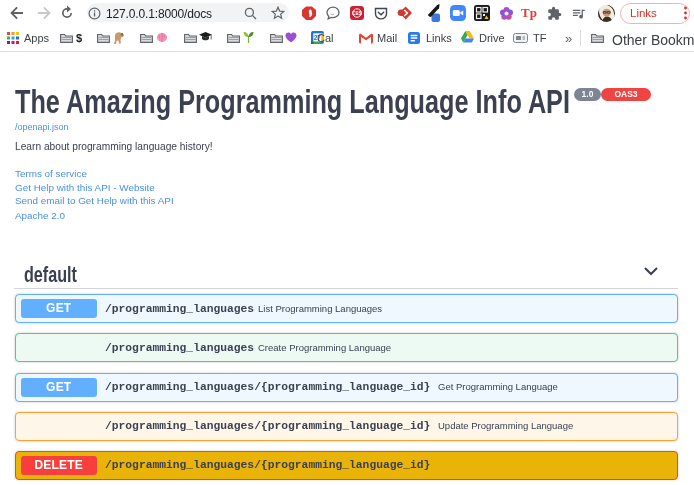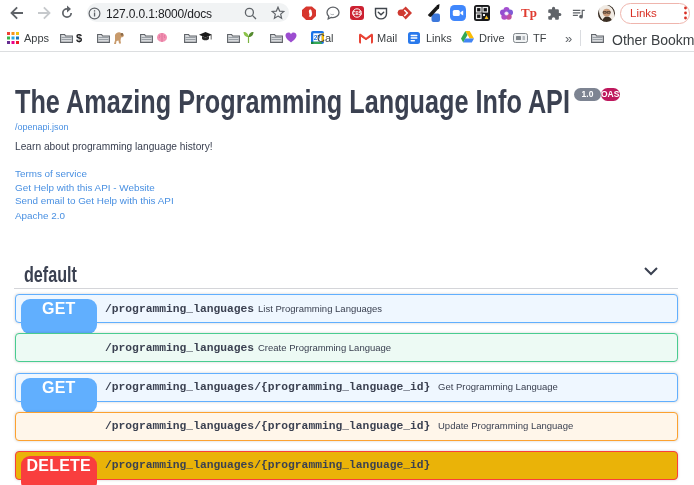--- a/index.html
+++ b/index.html
@@ -5,32 +5,32 @@
   * { margin:0; padding:0; box-sizing:border-box; }
   html,body { width:694px; height:485px; background:#fff; font-family:"Liberation Sans", sans-serif; overflow:hidden; position:relative; }
   .abs { position:absolute; }
   #chromeline { position:absolute; left:0; top:51px; width:694px; height:1px; background:#dcdee0; }
   #pill { position:absolute; left:86.5px; top:3px; width:202px; height:19px; border-radius:9.5px; background:#f1f3f4; }
   #url { position:absolute; left:106px; top:6.8px; font-size:12px; color:#202124; letter-spacing:-0.15px; }
   .bmtxt { position:absolute; top:32px; font-size:11px; color:#3c4043; white-space:nowrap; }
   #title { position:absolute; left:15px; top:83px; font-size:33px; font-weight:bold; color:#3b4151; white-space:nowrap; transform:scaleX(.765); transform-origin:0 0; }
   .badge { position:absolute; height:13px; border-radius:7px; color:#fff; font-weight:bold; font-size:8.5px; text-align:center; line-height:13px; }
   #b10 { left:574px; top:88px; width:27px; background:#7d8492; }
-  #boas { left:601px; top:88px; width:19px; background:#be185d; }
+  #boas { left:601px; top:88px; width:50px; background:#ef4444; }
   .blue { color:#4990e2; text-decoration:none; position:absolute; left:15px; font-size:9.9px; white-space:nowrap; }
   #openapi { top:122px; font-size:9px; }
   #desc { position:absolute; left:15px; top:141px; font-size:10.2px; color:#3b4151; white-space:nowrap; }
   #tos { top:168.2px; }
   #help1 { top:181.7px; }
   #help2 { top:194.7px; }
   #lic { top:210.2px; }
   #deftitle { position:absolute; left:24px; top:262px; font-size:22px; font-weight:bold; color:#3b4151; white-space:nowrap; transform:scaleX(.734); transform-origin:0 0; }
   #divider { position:absolute; left:14px; top:288px; width:664px; height:1px; background:rgba(59,65,81,.22); }
   .op { position:absolute; left:14.5px; width:663px; height:29px; border-radius:4px; border:1px solid; box-shadow:0 0 3px rgba(0,0,0,.19); }
-  .op .btn { position:absolute; left:5.5px; top:4.2px; width:75.5px; height:35px; border-radius:9px; color:#fff; font-weight:bold; font-size:16px; text-align:center; line-height:19.5px; letter-spacing:0.2px; }
+  .op .btn { position:absolute; left:5.5px; top:4.2px; width:75.5px; height:19px; border-radius:3px; color:#fff; font-weight:bold; font-size:12px; text-align:center; line-height:19.5px; letter-spacing:0.2px; }
   .op .path { position:absolute; left:89.5px; top:7.5px; font-family:"Liberation Mono", monospace; font-weight:bold; font-size:11.3px; color:#3b4151; }
   .op .d { position:absolute; top:7.5px; font-size:9.5px; color:#3b4151; white-space:nowrap; }
   .op.get    { background:#eff7ff; border-color:#61affe; }
   .op.get .btn { background:#61affe; }
   .op.post   { background:#edfaf4; border-color:#49cc90; }
   .op.post .btn { background:#49cc90; }
   .op.put    { background:#fff6ea; border-color:#fca130; }
   .op.put .btn { background:#fca130; }
   .op.del    { background:#eab308; border-color:#f93e3e; }
   .op.del .btn { background:#f93e3e; }

